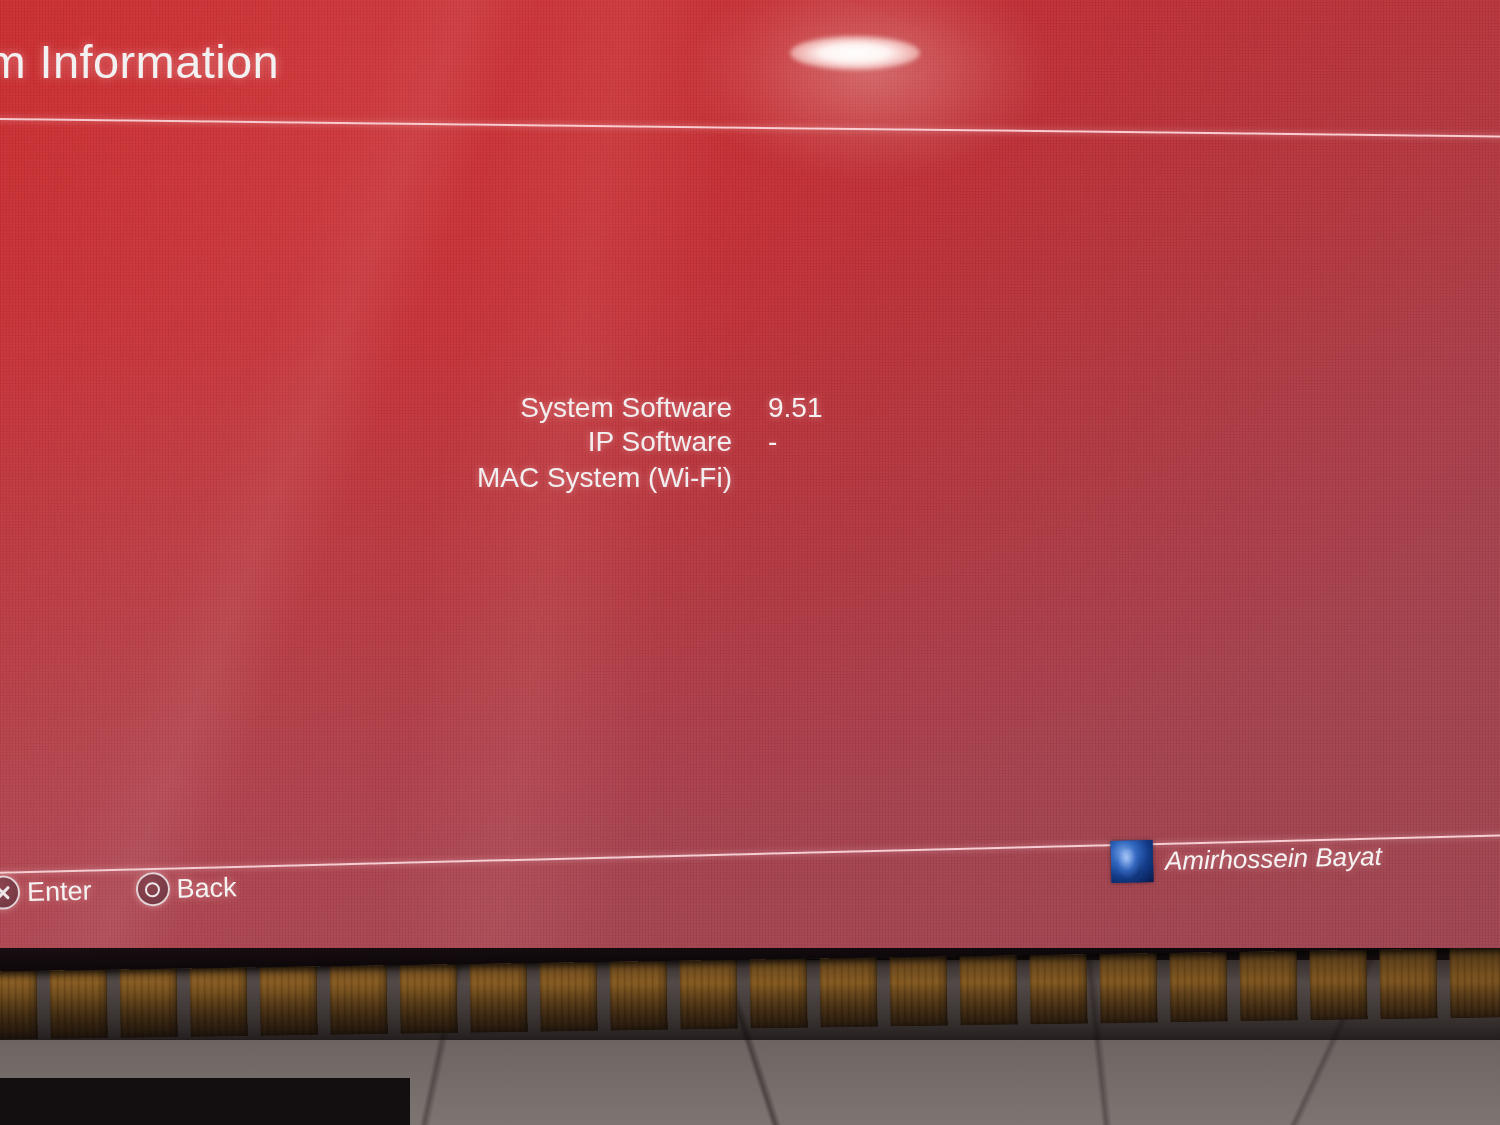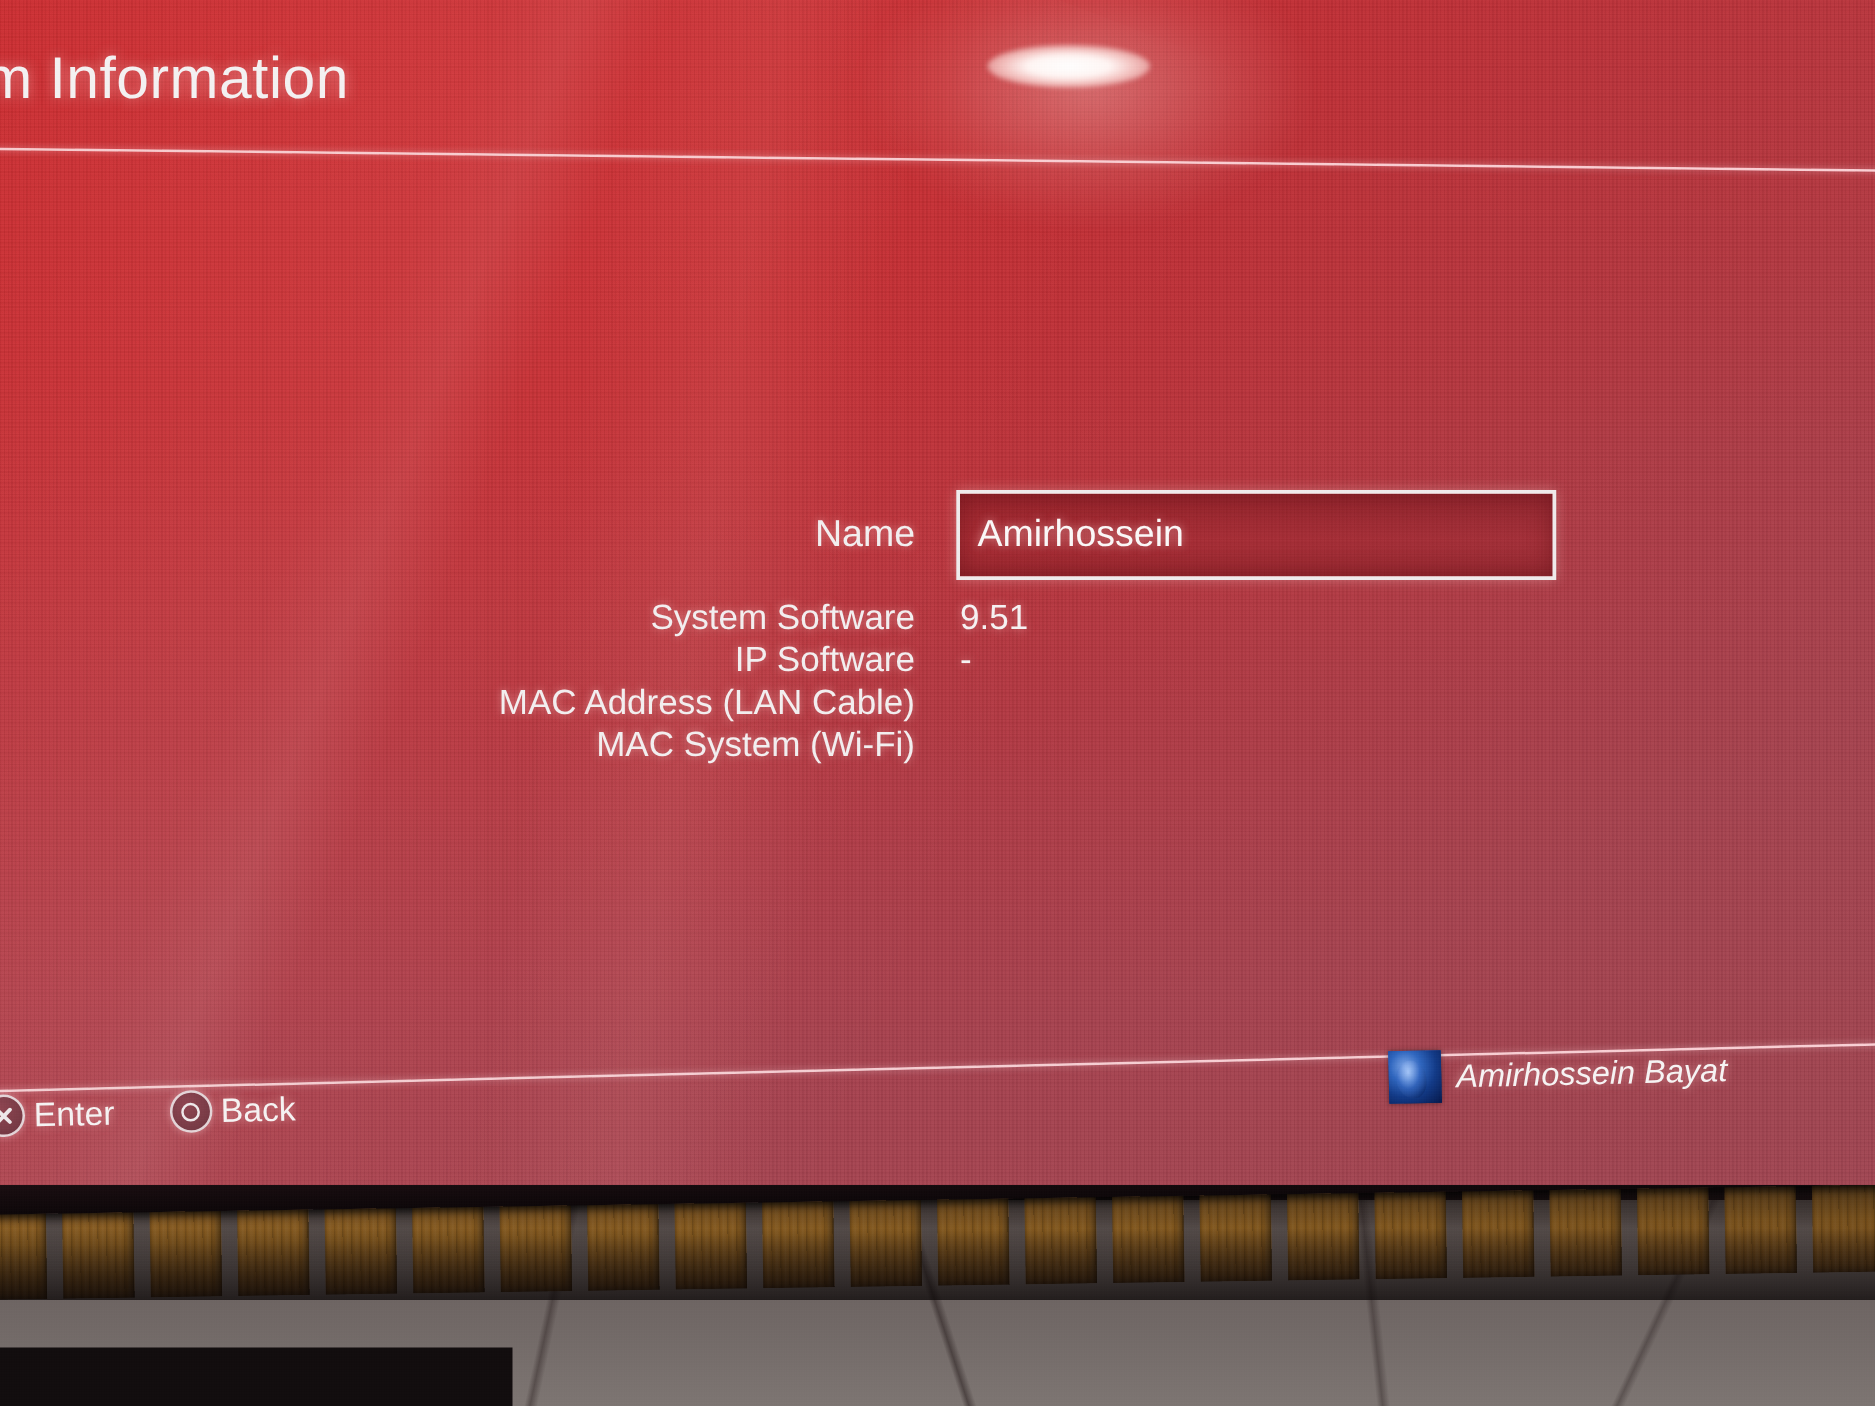--- a/index.html
+++ b/index.html
@@ -399,39 +399,32 @@
     <div class="screen-sheen"></div>
     <div class="screen-sheen2"></div>
     <div class="glare-halo"></div>
     <div class="glare"></div>
 
     <div class="page-title">em Information</div>
     <div class="rule rule-top"></div>
 
     <div class="info">
 
-      <div class="info-row row-name">
-        <div class="info-label">Name</div>
-        <div class="name-field">
-          <span class="name-field-value">Amirhossein</span>
-        </div>
-      </div>
 
       <div class="info-row">
         <div class="info-label">System Software</div>
         <div class="info-value">9.51</div>
       </div>
 
       <div class="info-row">
         <div class="info-label">IP Software</div>
         <div class="info-value">-</div>
       </div>
 
       <div class="info-row">
-        <div class="info-label">MAC Address (LAN Cable)</div>
       </div>
 
       <div class="info-row">
         <div class="info-label">MAC System (Wi-Fi)</div>
       </div>
 
     </div>
 
     <div class="rule rule-bottom"></div>
 

